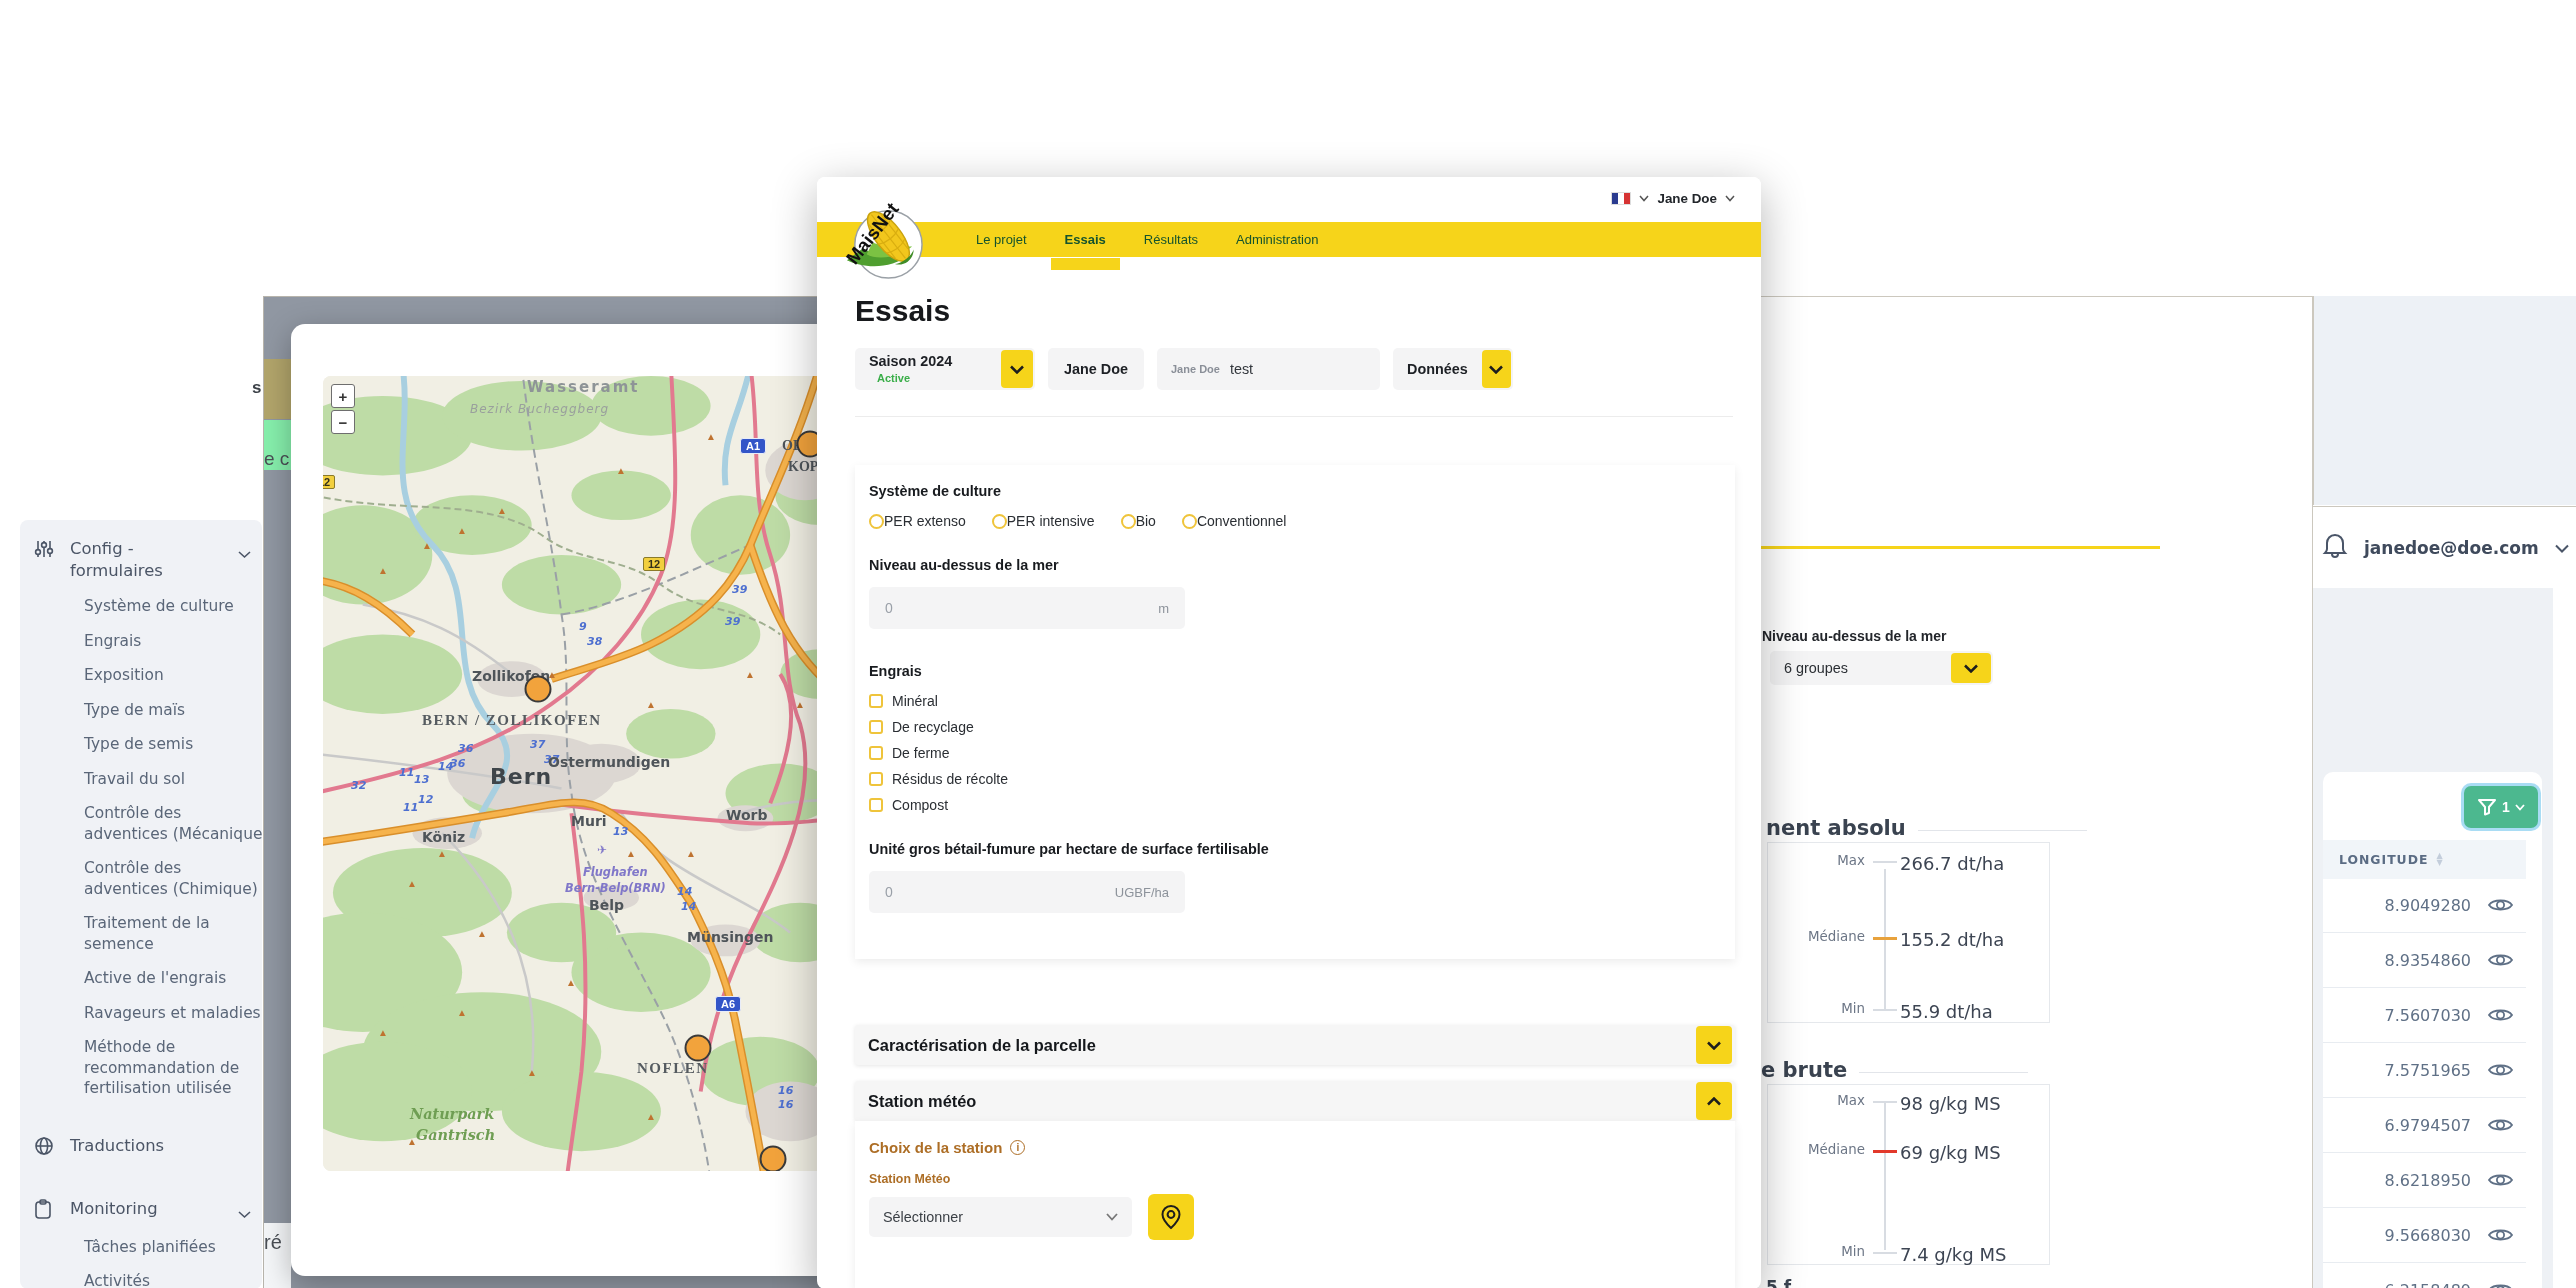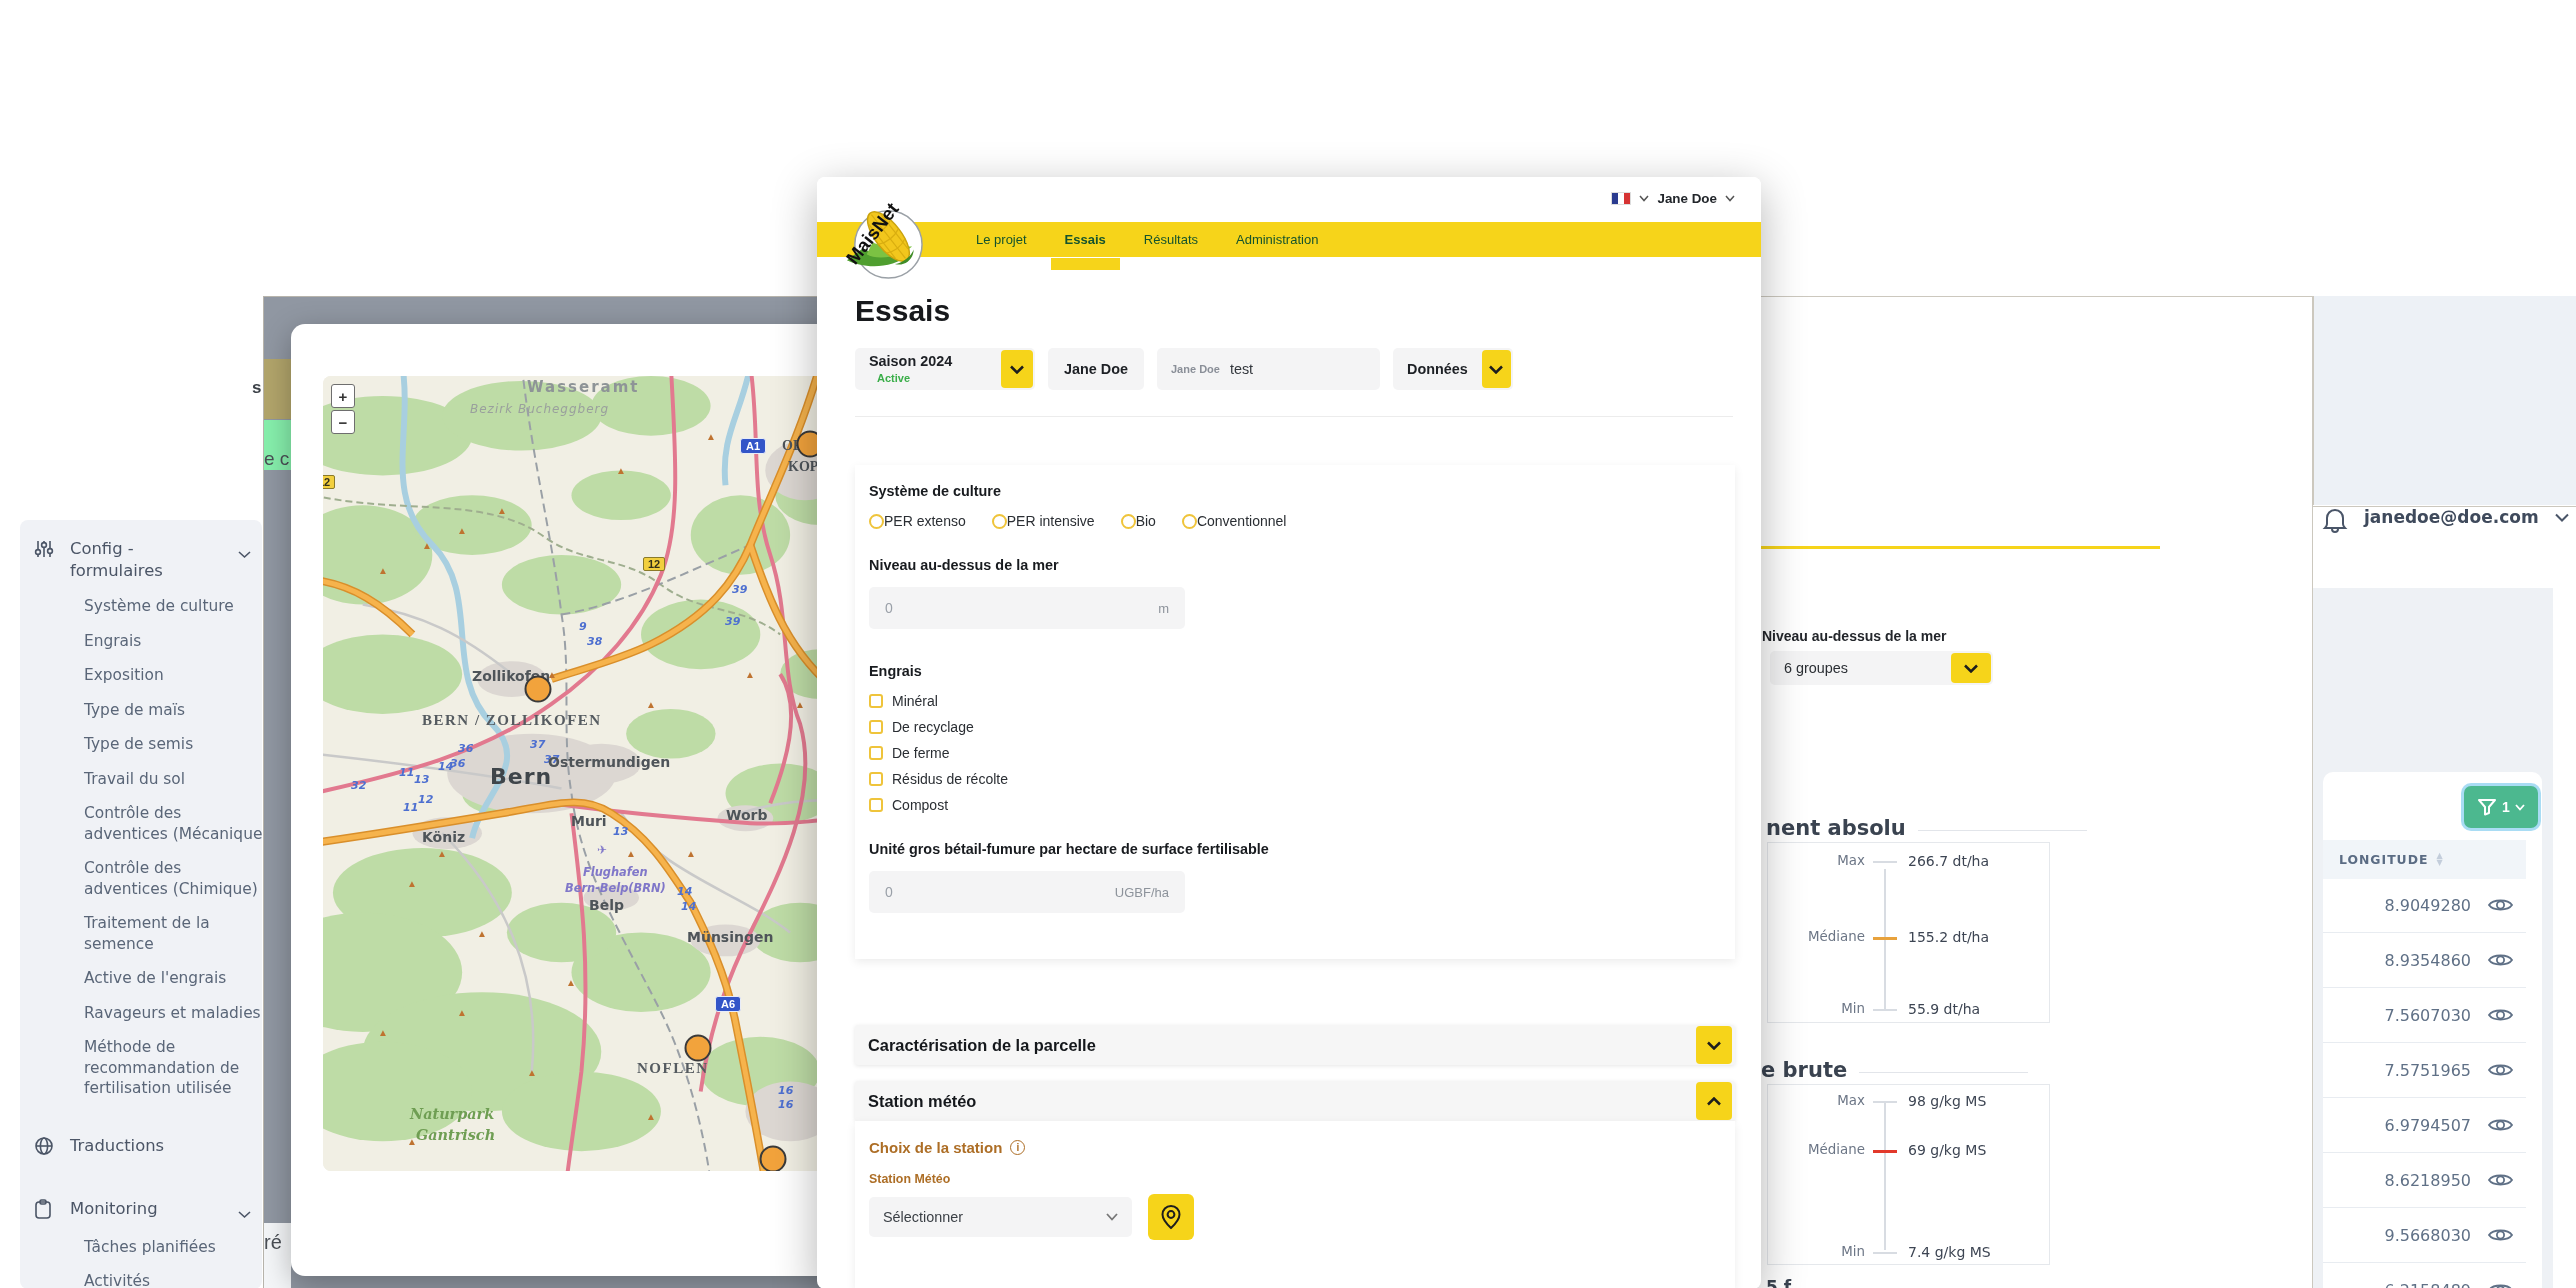--- a/index.html
+++ b/index.html
@@ -105,28 +105,28 @@
   .w2-select .ybtn{width:40px;height:30px;margin-right:2px;border-radius:4px;}
   .stat-title{position:absolute;font-size:21px;font-weight:700;color:#3a4350;white-space:nowrap;}
   .stat-title::after{content:"";display:inline-block;width:169px;height:1px;background:#e2e5ea;margin:0 0 4px 12px;}
   .stat-card{position:absolute;width:283px;height:181px;border:1px solid #e5e8ec;background:#fff;}
   .stat-axis{position:absolute;left:116px;width:2px;background:#d8dce2;}
   .stat-row{position:absolute;left:0;right:0;height:18px;}
   .stat-lbl{position:absolute;right:184px;font-size:13.4px;color:var(--stat-lbl);}
   .stat-tick{position:absolute;left:105px;width:24px;top:8px;border-top:2px solid #d8dce2;}
   .tick-orange{border-top:3px solid #E8A23C;}
   .tick-red{border-top:3px solid #E2392B;}
-  .stat-val{position:absolute;left:140px;font-size:14px;color:var(--stat-val);}
+  .stat-val{position:absolute;left:132px;font-size:18px;color:var(--stat-val);}
   .w2-partial{position:absolute;left:275px;top:980px;font-size:17px;font-weight:700;color:#3a4350;}
 
   
   .win-table{position:absolute;left:2313px;top:296px;width:263px;height:993px;font-family:"DejaVu Sans",sans-serif;}
   .w3-top{position:absolute;left:0;top:0;width:263px;height:209px;background:#edf1f6;border-left:1px solid #ccc8be;}
   .w3-head{position:absolute;left:0;top:210px;width:263px;height:82px;background:#fff;border-top:1px solid #ccc8be;
-    display:flex;gap:16px;padding-left:9px;}
+    display:flex;align-items:center;gap:16px;padding-left:9px;}
   .w3-email{font-size:17px;font-weight:700;color:#3f4a5c;}
   .w3-panel{position:absolute;left:0;top:292px;width:240px;height:701px;background:#eef1f5;}
   .w3-card{position:absolute;left:10px;top:476px;width:219px;height:517px;background:#fff;border-radius:10px 10px 0 0;}
   .filter-btn{position:absolute;right:4px;top:14px;width:74px;height:42px;background:var(--teal);border:none;border-radius:7px;
     box-shadow:0 0 0 3px rgba(154,214,242,.85);display:flex;align-items:center;justify-content:center;gap:5px;cursor:pointer;
     color:#fff;font-size:14px;font-weight:600;}
   .tbl-headrow{position:absolute;left:0;top:68px;width:203px;height:39px;background:#f1f5f9;display:flex;align-items:center;
     padding-left:16px;gap:8px;font-size:12.4px;font-weight:700;letter-spacing:1px;color:#5b6c84;}
   .tbl-rows{position:absolute;left:0;top:106px;width:203px;}
   .tbl-row{height:55px;border-bottom:1px solid #e8ecf1;display:flex;align-items:center;justify-content:flex-end;gap:16px;padding-right:12px;}

